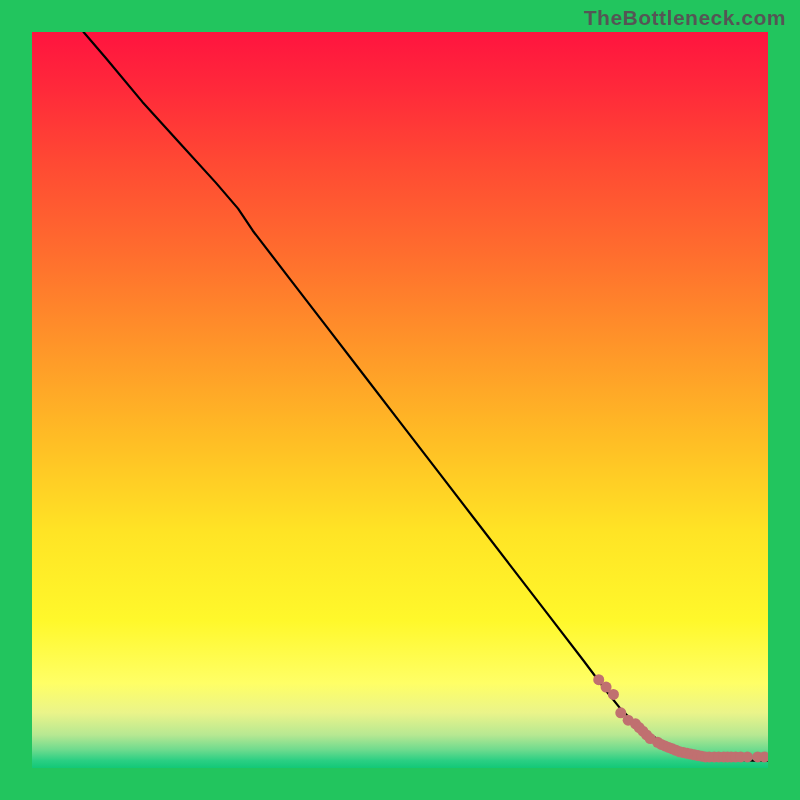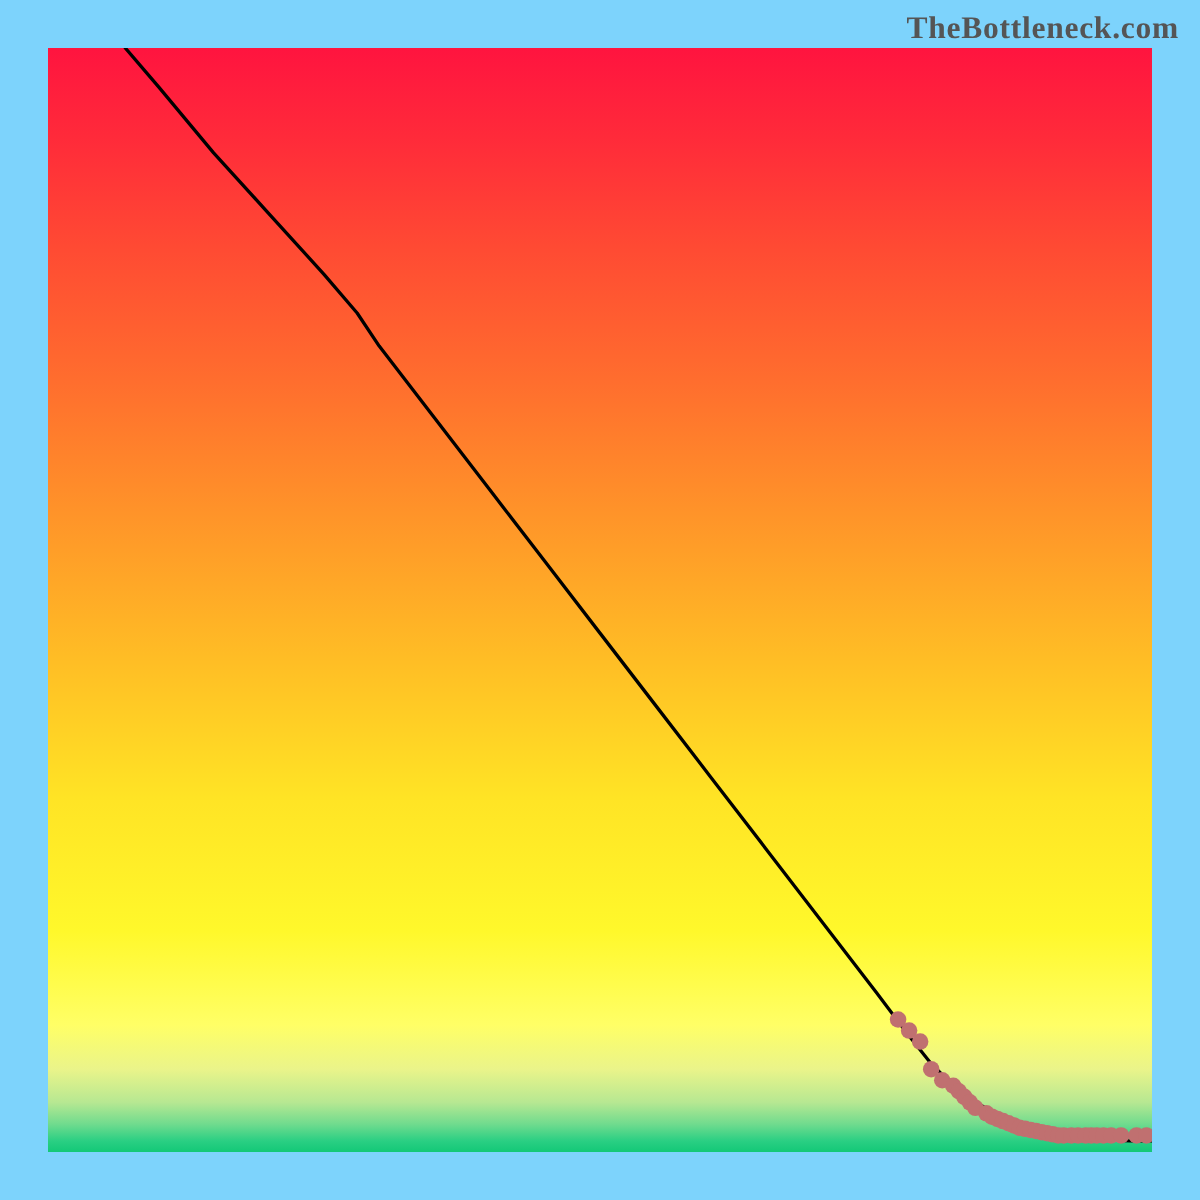--- a/index.html
+++ b/index.html
@@ -10,22 +10,21 @@
     background: #000;
     overflow: hidden;
     font-family: Arial, Helvetica, sans-serif;
   }
   .frame {
     position: absolute;
     left: 0;
     top: 0;
     width: 800px;
     height: 800px;
-    background: #7dd3fc;
-    font-family: Liberation Serif, serif;
+    background: #22c55e;
   }
   .plot {
     position: absolute;
     left: 32px;
     top: 32px;
     width: 736px;
     height: 736px;
   }
   .plot svg {
     display: block;

